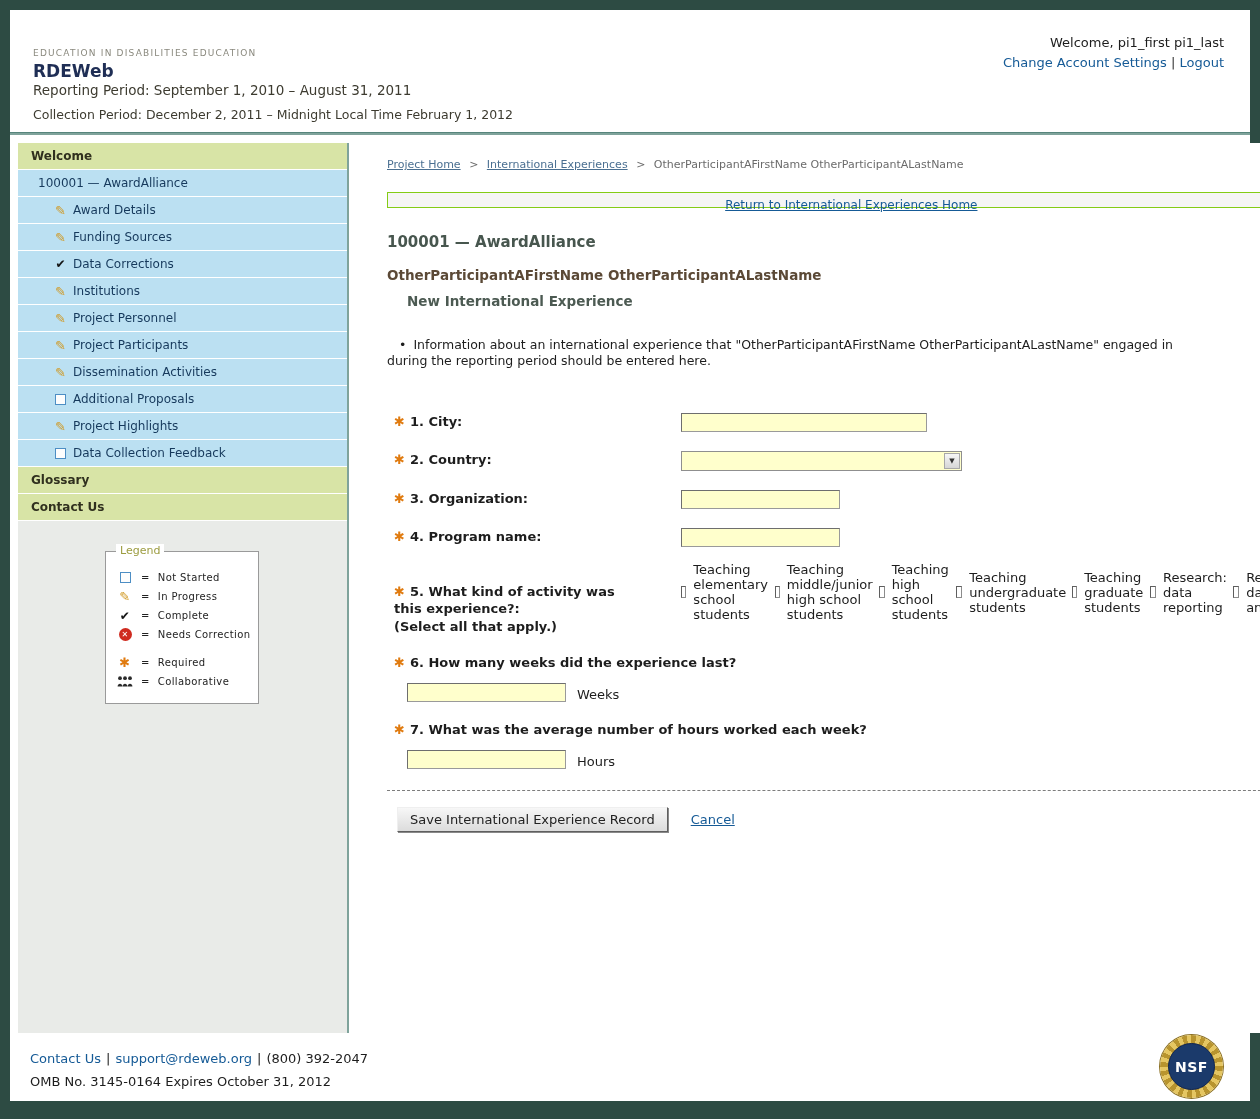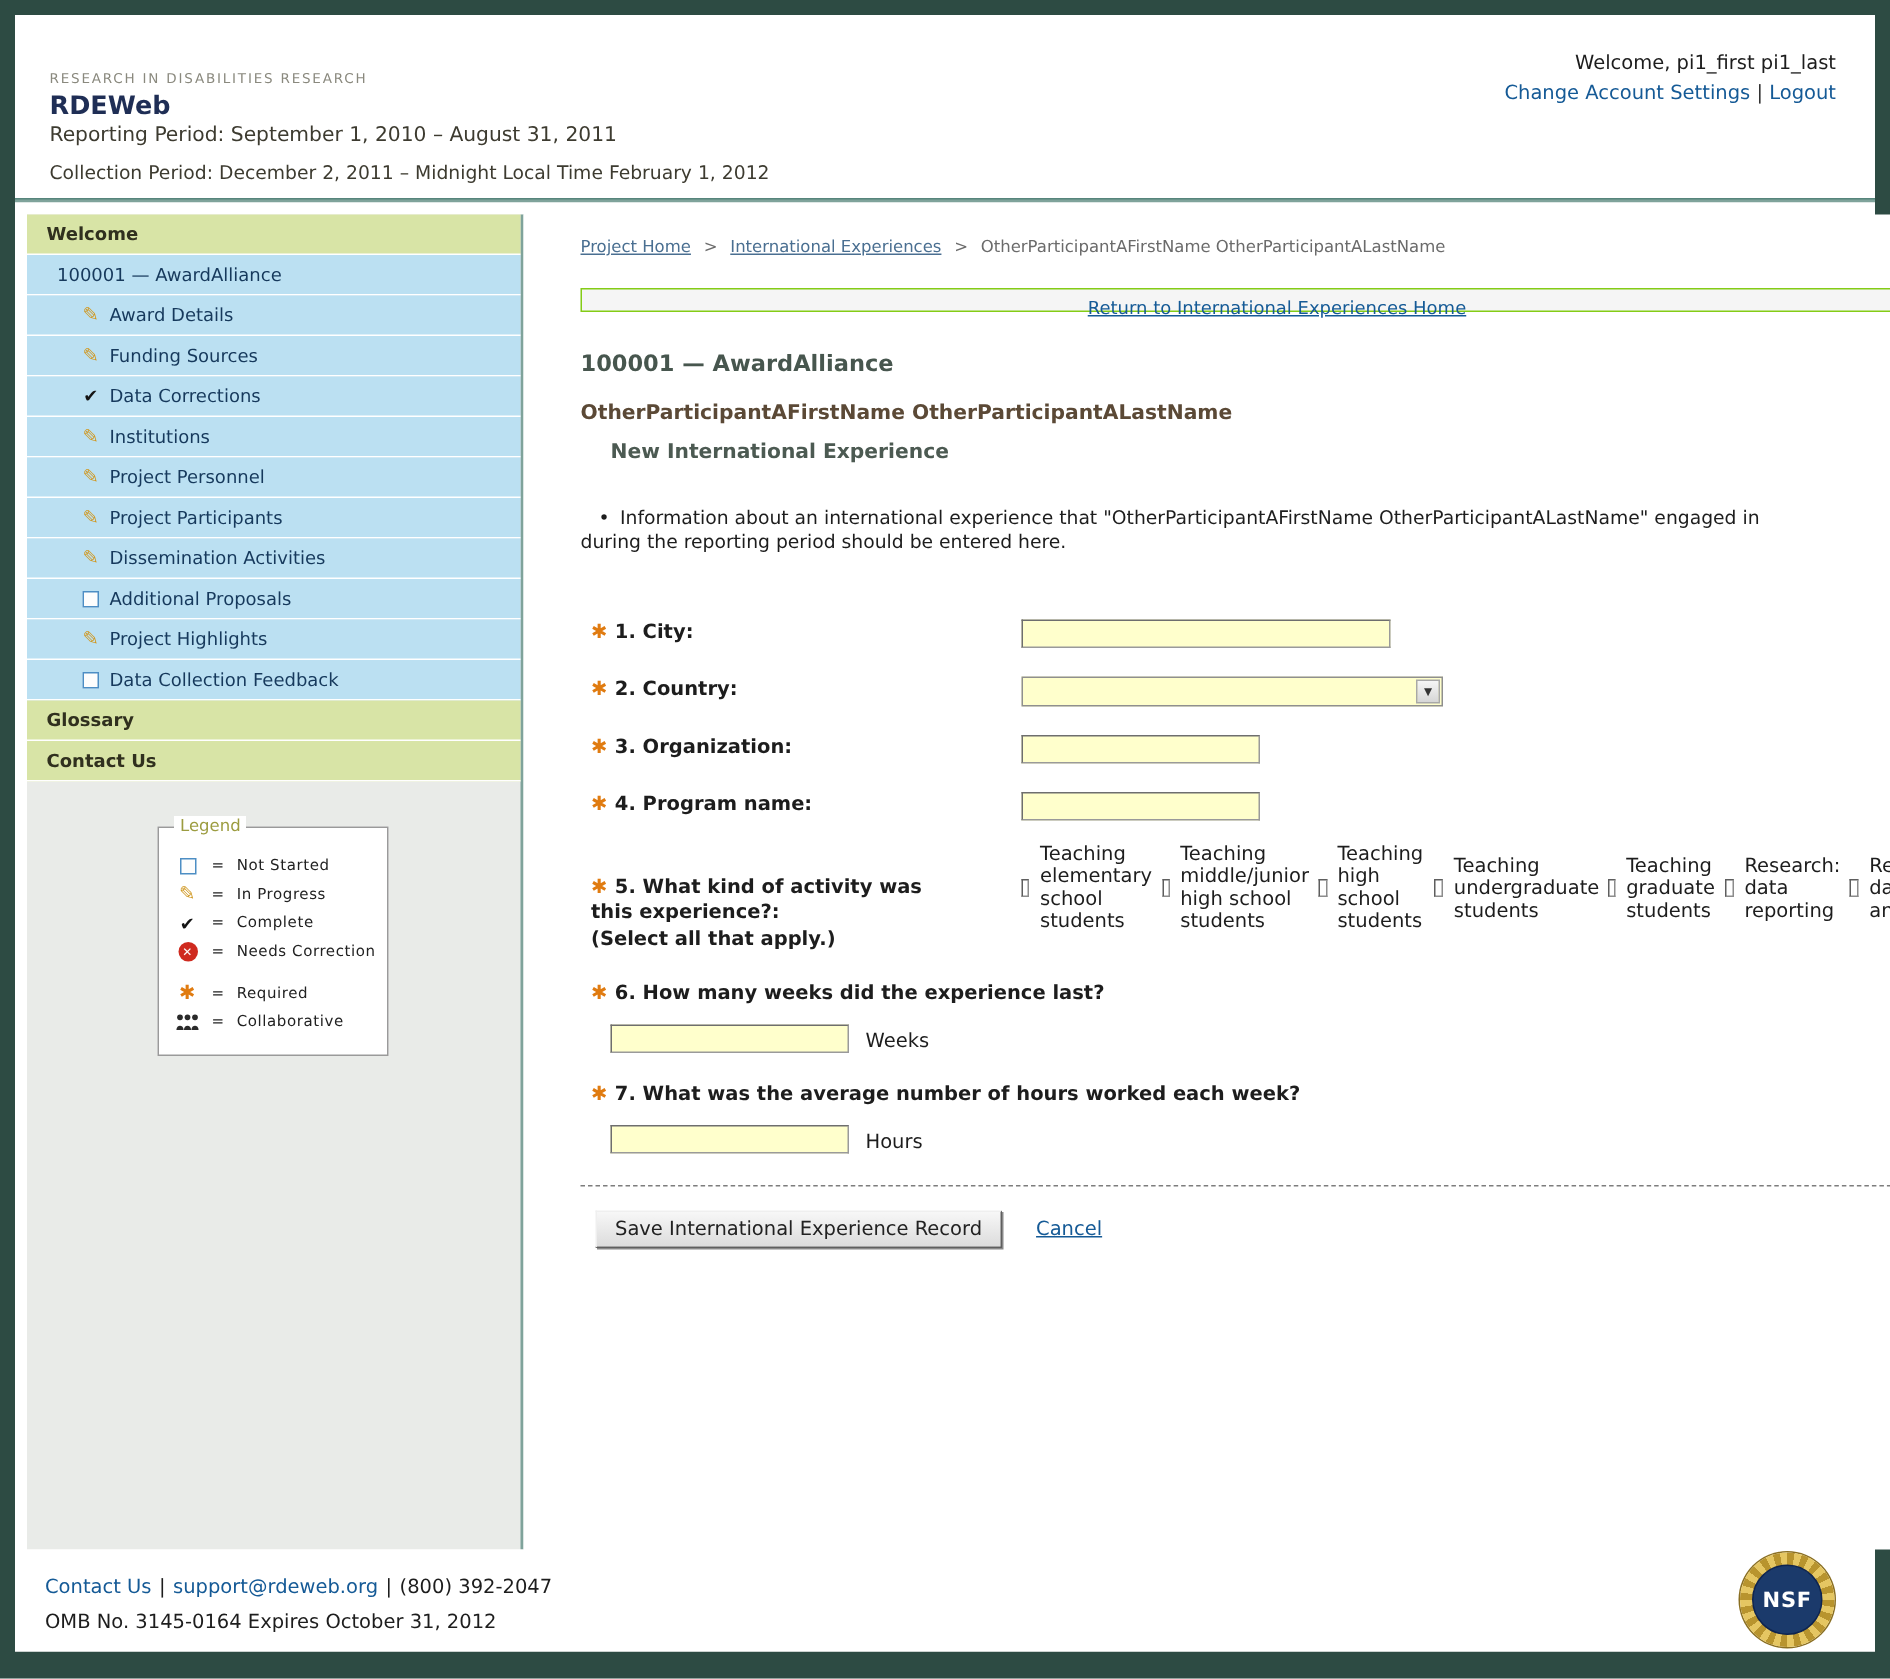--- a/index.html
+++ b/index.html
@@ -100,21 +100,21 @@
   .nsf-inner { width:47px; height:47px; border-radius:50%; background:#1b3a6b; border:1px solid #0e2450;
          color:#fff; font-weight:bold; font-size:14px; letter-spacing:0.5px;
          display:flex; align-items:center; justify-content:center; }
 </style>
 </head>
 <body>
 
 <div class="frame">
 
   <div class="hdr">
-    <div class="hdr-tag">RESEARCH IN DISABILITIES RESEARCH</div>
+    <div class="hdr-tag">EDUCATION IN DISABILITIES EDUCATION</div>
     <div class="hdr-title">RDEWeb</div>
     <div class="hdr-rep">Reporting Period: September 1, 2010 – August 31, 2011</div>
     <div class="hdr-col">Collection Period: December 2, 2011 – Midnight Local Time February 1, 2012</div>
     <div class="hdr-right">
       <div class="hdr-welcome">Welcome, pi1_first pi1_last</div>
       <div class="hdr-links">
         <a>Change Account Settings</a>
         <span>|</span>
         <a>Logout</a>
       </div>

